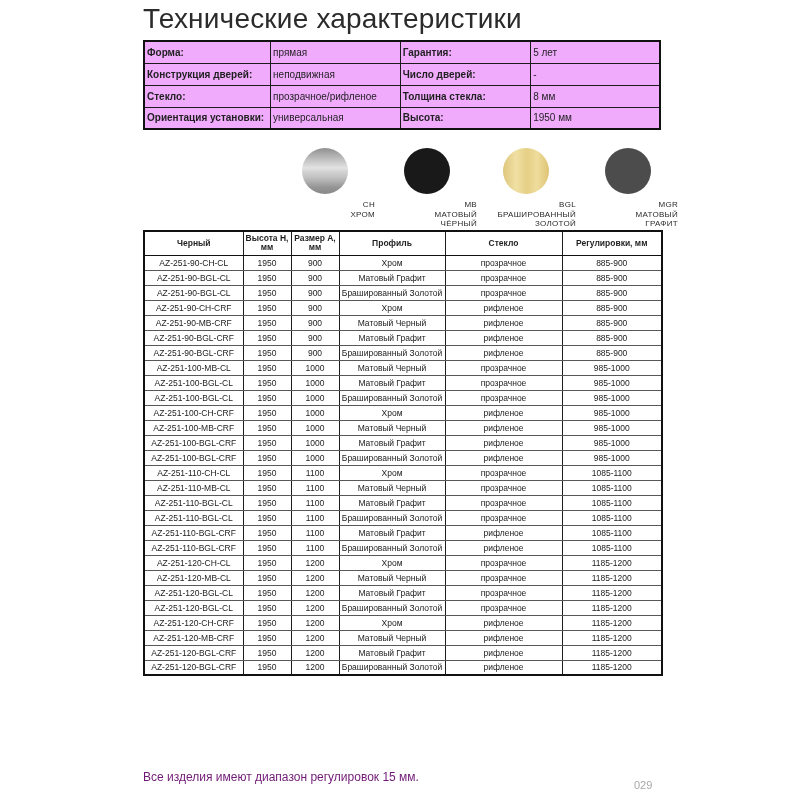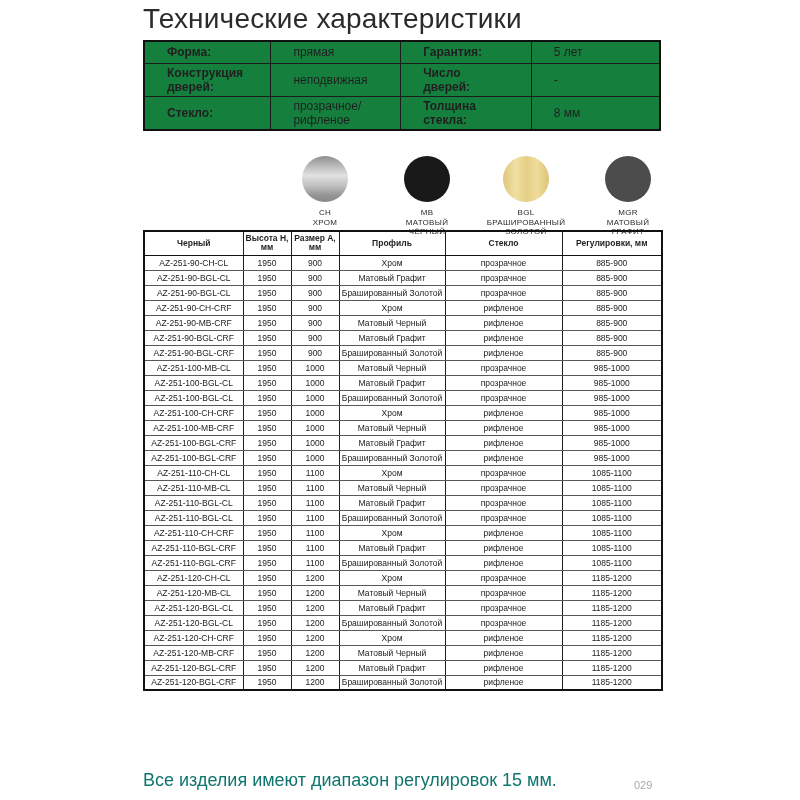--- a/index.html
+++ b/index.html
@@ -4,40 +4,40 @@
 <style>
   * { margin: 0; padding: 0; box-sizing: border-box; }
   html, body { width: 800px; height: 800px; background: #ffffff; }
   body { font-family: "Liberation Sans", "DejaVu Sans", sans-serif; color: #1f1f1f; position: relative; }
   .page { position: absolute; inset: 0; background: #fff; }
 
   .title { position: absolute; left: 143px; top: 3px; font-size: 28px; font-weight: 400; color: #2b2b2b; letter-spacing: 0.2px; }
 
   
   .spec-table { position: absolute; left: 143px; top: 40px; width: 518px; border-collapse: collapse; }
-  .spec-table td { border: 1px solid #1c1c1c; height: 22px; font-size: 12px; padding: 2px 22px; vertical-align: middle; background: #15803d; }
+  .spec-table td { border: 1px solid #1c1c1c; height: 22px; font-size: 10px; padding: 2px 2px; vertical-align: middle; background: #f0abfc; }
   .spec-table { border: 2px solid #111; }
   .spec-table td.lbl { font-weight: 700; }
 
   
   .gamma-label { position: absolute; left: 143px; top: 146px; width: 140px; font-size: 14.5px; font-weight: 700; line-height: 19px; color: #1e1e1e; }
-  .swatch { position: absolute; top: 156px; width: 100px; text-align: center; }
+  .swatch { position: absolute; top: 148px; width: 100px; text-align: right; }
   .swatch-circle { display: block; width: 46px; height: 46px; border-radius: 50%; margin: 0 auto; }
   .swatch-caption { margin-top: 6px; font-size: 8px; line-height: 9.5px; letter-spacing: 0.3px; color: #2a2a2a; white-space: pre-line; font-weight: 500; }
   .swatch-ch  { background: linear-gradient(180deg,#8f8f8f 0%,#b7b7b7 20%,#e2e2e2 43%,#d2d2d2 52%,#c3c3c3 63%,#949494 86%,#898989 100%); }
   .swatch-mb  { background: #191919; }
   .swatch-bgl { background: linear-gradient(90deg,#dfc67c 0%,#f0e0a4 28%,#e5cf85 52%,#efdd9d 74%,#ddc374 100%); }
   .swatch-mgr { background: #4c4c4c; }
 
   
   .prod-table { position: absolute; left: 143px; top: 230px; width: 518px; border-collapse: collapse; border: 2px solid #111; table-layout: fixed; }
   .prod-table th { border: 1px solid #1c1c1c; border-bottom: 1.5px solid #111; height: 24px; font-size: 8.5px; line-height: 9.5px; font-weight: 700; text-align: center; vertical-align: middle; white-space: pre-line; padding: 1px 2px; }
   .prod-table td { border-left: 1.5px solid #1c1c1c; border-right: 1.5px solid #1c1c1c; border-top: 1px solid #585858; border-bottom: 1px solid #585858; height: 15px; font-size: 8.5px; text-align: center; vertical-align: middle; padding: 0 2px; color: #222; }
 
-  .footer-note { position: absolute; left: 143px; top: 770px; font-size: 18px; color: #0f766e; }
+  .footer-note { position: absolute; left: 143px; top: 770px; font-size: 12px; color: #701a75; }
   .page-number { position: absolute; left: 634px; top: 779px; width: 32px; text-align: left; font-size: 11px; color: #a9a9a9; }
 </style>
 </head>
 <body>
 
 <div class="page">
 
   <h1 class="title">Технические характеристики</h1>
 
   <table class="spec-table">
@@ -58,20 +58,26 @@
         <td class="lbl">Конструкция дверей:</td>
         <td>неподвижная</td>
         <td class="lbl">Число дверей:</td>
         <td>-</td>
       </tr>
       <tr>
         <td class="lbl">Стекло:</td>
         <td>прозрачное/рифленое</td>
         <td class="lbl">Толщина стекла:</td>
         <td>8 мм</td>
+      </tr>
+      <tr>
+        <td class="lbl">Ориентация установки:</td>
+        <td>универсальная</td>
+        <td class="lbl">Высота:</td>
+        <td>1950 мм</td>
       </tr>
     </tbody>
   </table>
 
   <div id="swatches">
       <div class="swatch" style="left: 275px;">
     <span class="swatch-circle swatch-ch"></span>
     <div class="swatch-caption">CH
 ХРОМ</div>
   </div>
@@ -255,28 +261,20 @@
   </tr>
         <tr>
     <td>AZ-251-110-BGL-CL</td>
     <td>1950</td>
     <td>1100</td>
     <td>Брашированный Золотой</td>
     <td>прозрачное</td>
     <td>1085-1100</td>
   </tr>
         <tr>
-    <td>AZ-251-110-CH-CRF</td>
-    <td>1950</td>
-    <td>1100</td>
-    <td>Хром</td>
-    <td>рифленое</td>
-    <td>1085-1100</td>
-  </tr>
-        <tr>
     <td>AZ-251-110-BGL-CRF</td>
     <td>1950</td>
     <td>1100</td>
     <td>Матовый Графит</td>
     <td>рифленое</td>
     <td>1085-1100</td>
   </tr>
         <tr>
     <td>AZ-251-110-BGL-CRF</td>
     <td>1950</td>

